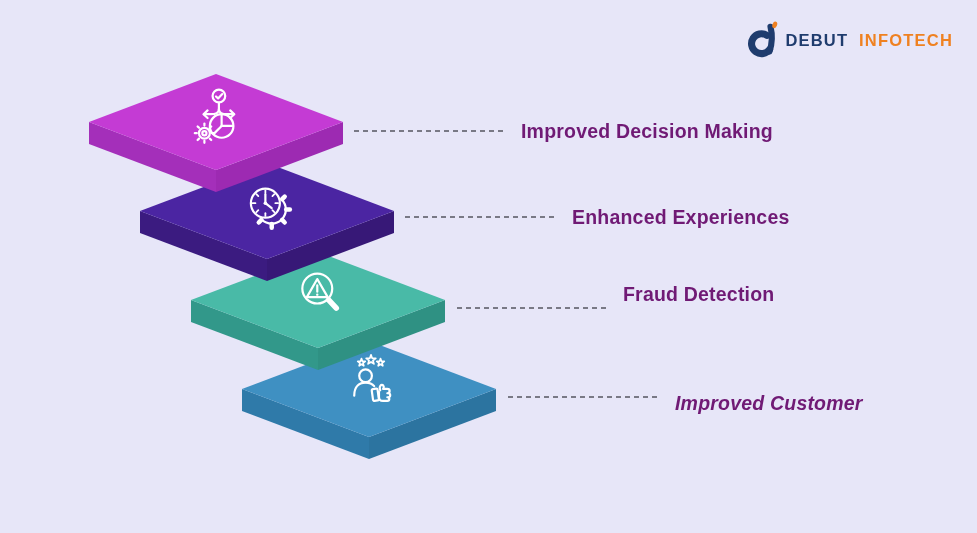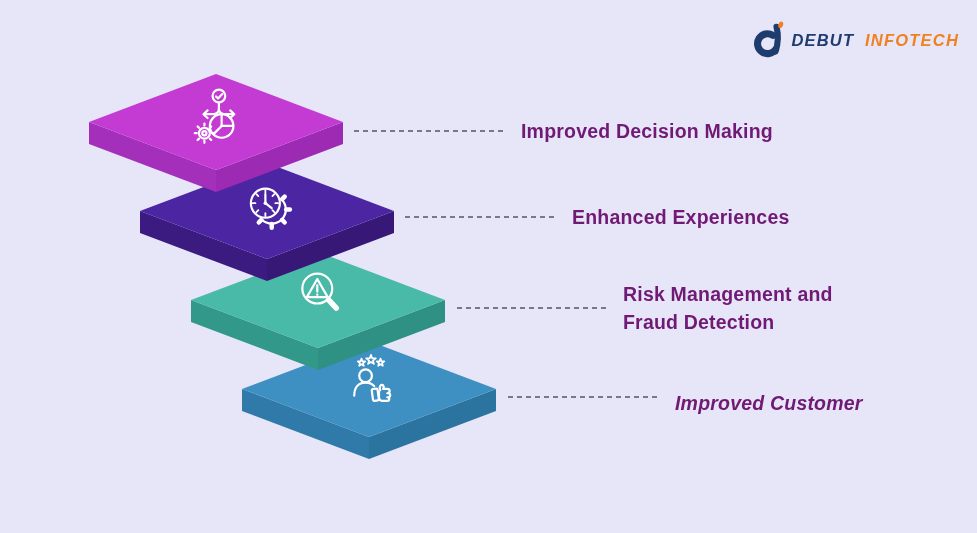--- a/index.html
+++ b/index.html
@@ -2,21 +2,21 @@
 <html><head>
 <meta charset="utf-8">
 <style>
   html,body{margin:0;padding:0;}
   body{font-family:"Liberation Sans",sans-serif;}
   .canvas{
     position:relative;width:977px;height:533px;
     background:#e7e6f8;overflow:hidden;
   }
   
-  .logo{position:absolute;top:20px;right:18px;display:flex;align-items:center;gap:6px;font-style:italic;}
+  .logo{position:absolute;top:20px;right:24px;display:flex;align-items:center;gap:6px;}
   .logo-mark{display:block;}
   .logo-text{font-weight:bold;font-size:16.5px;letter-spacing:1.2px;white-space:nowrap;}
   .logo-debut{color:#1f3c6e;}
   .logo-infotech{color:#ef8121;margin-left:5px;}
   
   .stage{position:absolute;left:0;top:0;}
   .icon{position:absolute;width:58px;height:58px;}
   .icon *{vector-effect:non-scaling-stroke;}
   
   .label{
@@ -140,21 +140,20 @@
     <path d="M45.5,38.5 h4.5 c3.4,0 3.4,4.8 0,4.8 h0.8 c3.2,0 3.2,4.4 0,4.4 h-0.8 c2.9,0 2.9,4.1 0,4.1 h-4.8 c-2.7,0 -4.4,-1.7 -4.4,-4.4 v-5.5"></path>
   </svg>
 
   <div class="label lbl-1">
     <span>Improved Decision Making</span>
   </div>
   <div class="label lbl-2">
     <span>Enhanced Experiences</span>
   </div>
   <div class="label lbl-3">
-    <span>Risk Management and</span>
     <span>Fraud Detection</span>
   </div>
   <div class="label lbl-4">
     <span>Improved Customer</span>
   </div>
 
   <div class="logo">
     <svg class="logo-mark" width="34" height="40" viewBox="0 0 36 42">
       <path d="M23,16 A10.5,10.5 0 1 0 26,31" fill="none" stroke-width="7.5" stroke-linecap="round" stroke="#1f3c6e"></path>
       <path d="M26,33 C29,24 29,15 27,7" fill="none" stroke-width="6.5" stroke-linecap="round" stroke="#1f3c6e"></path>

